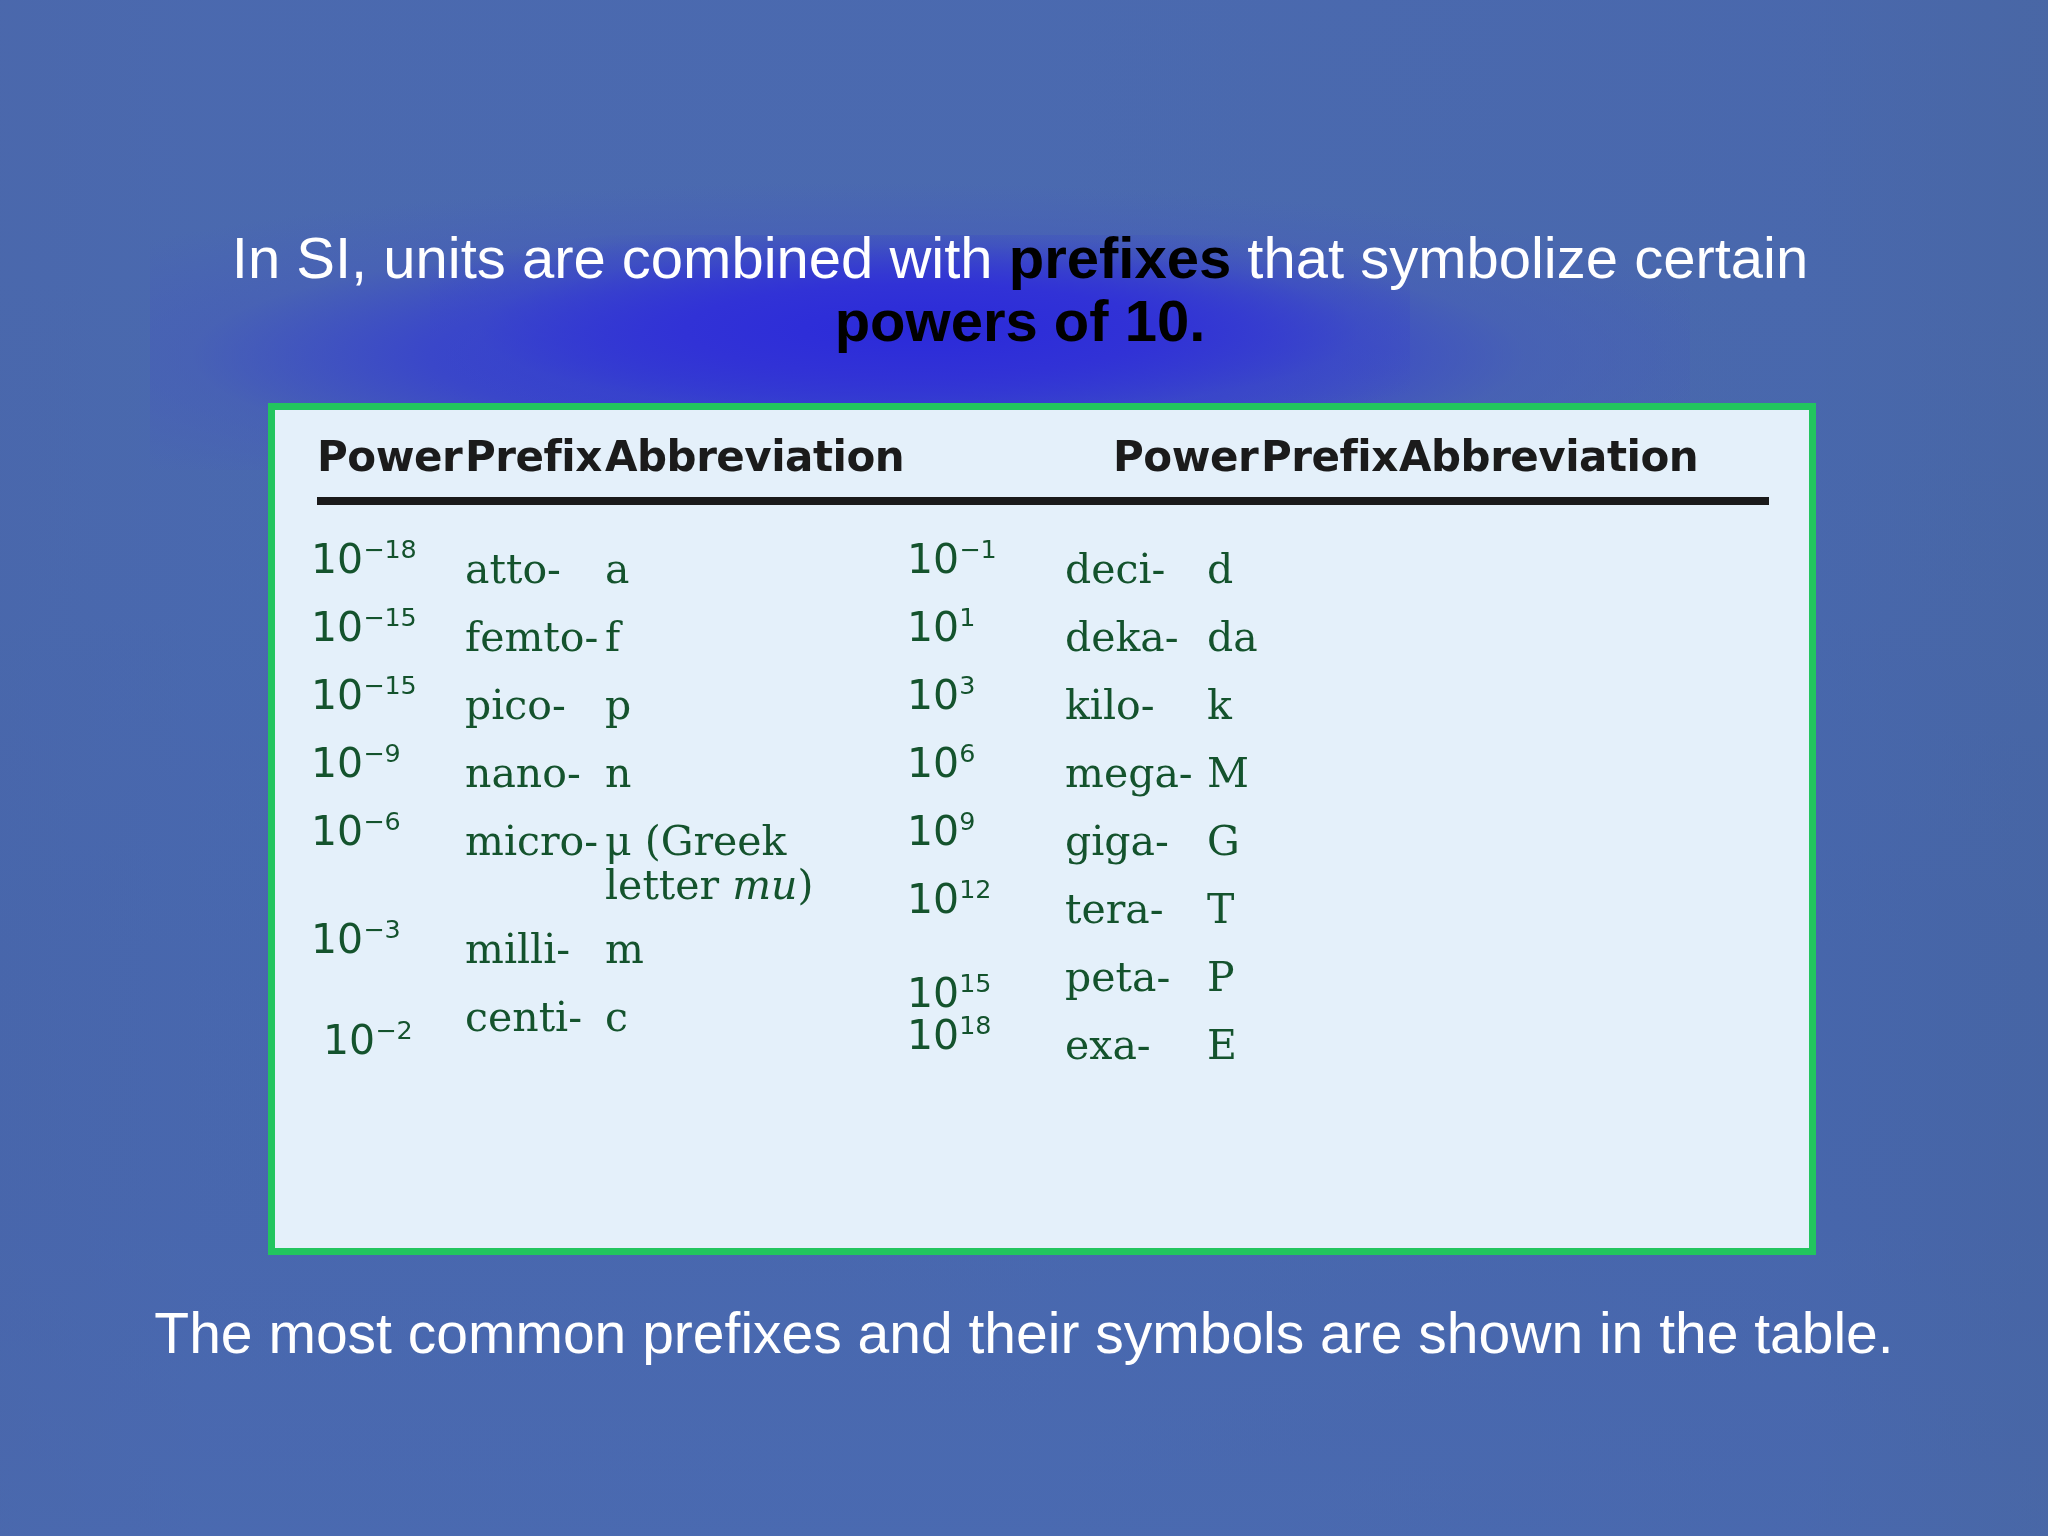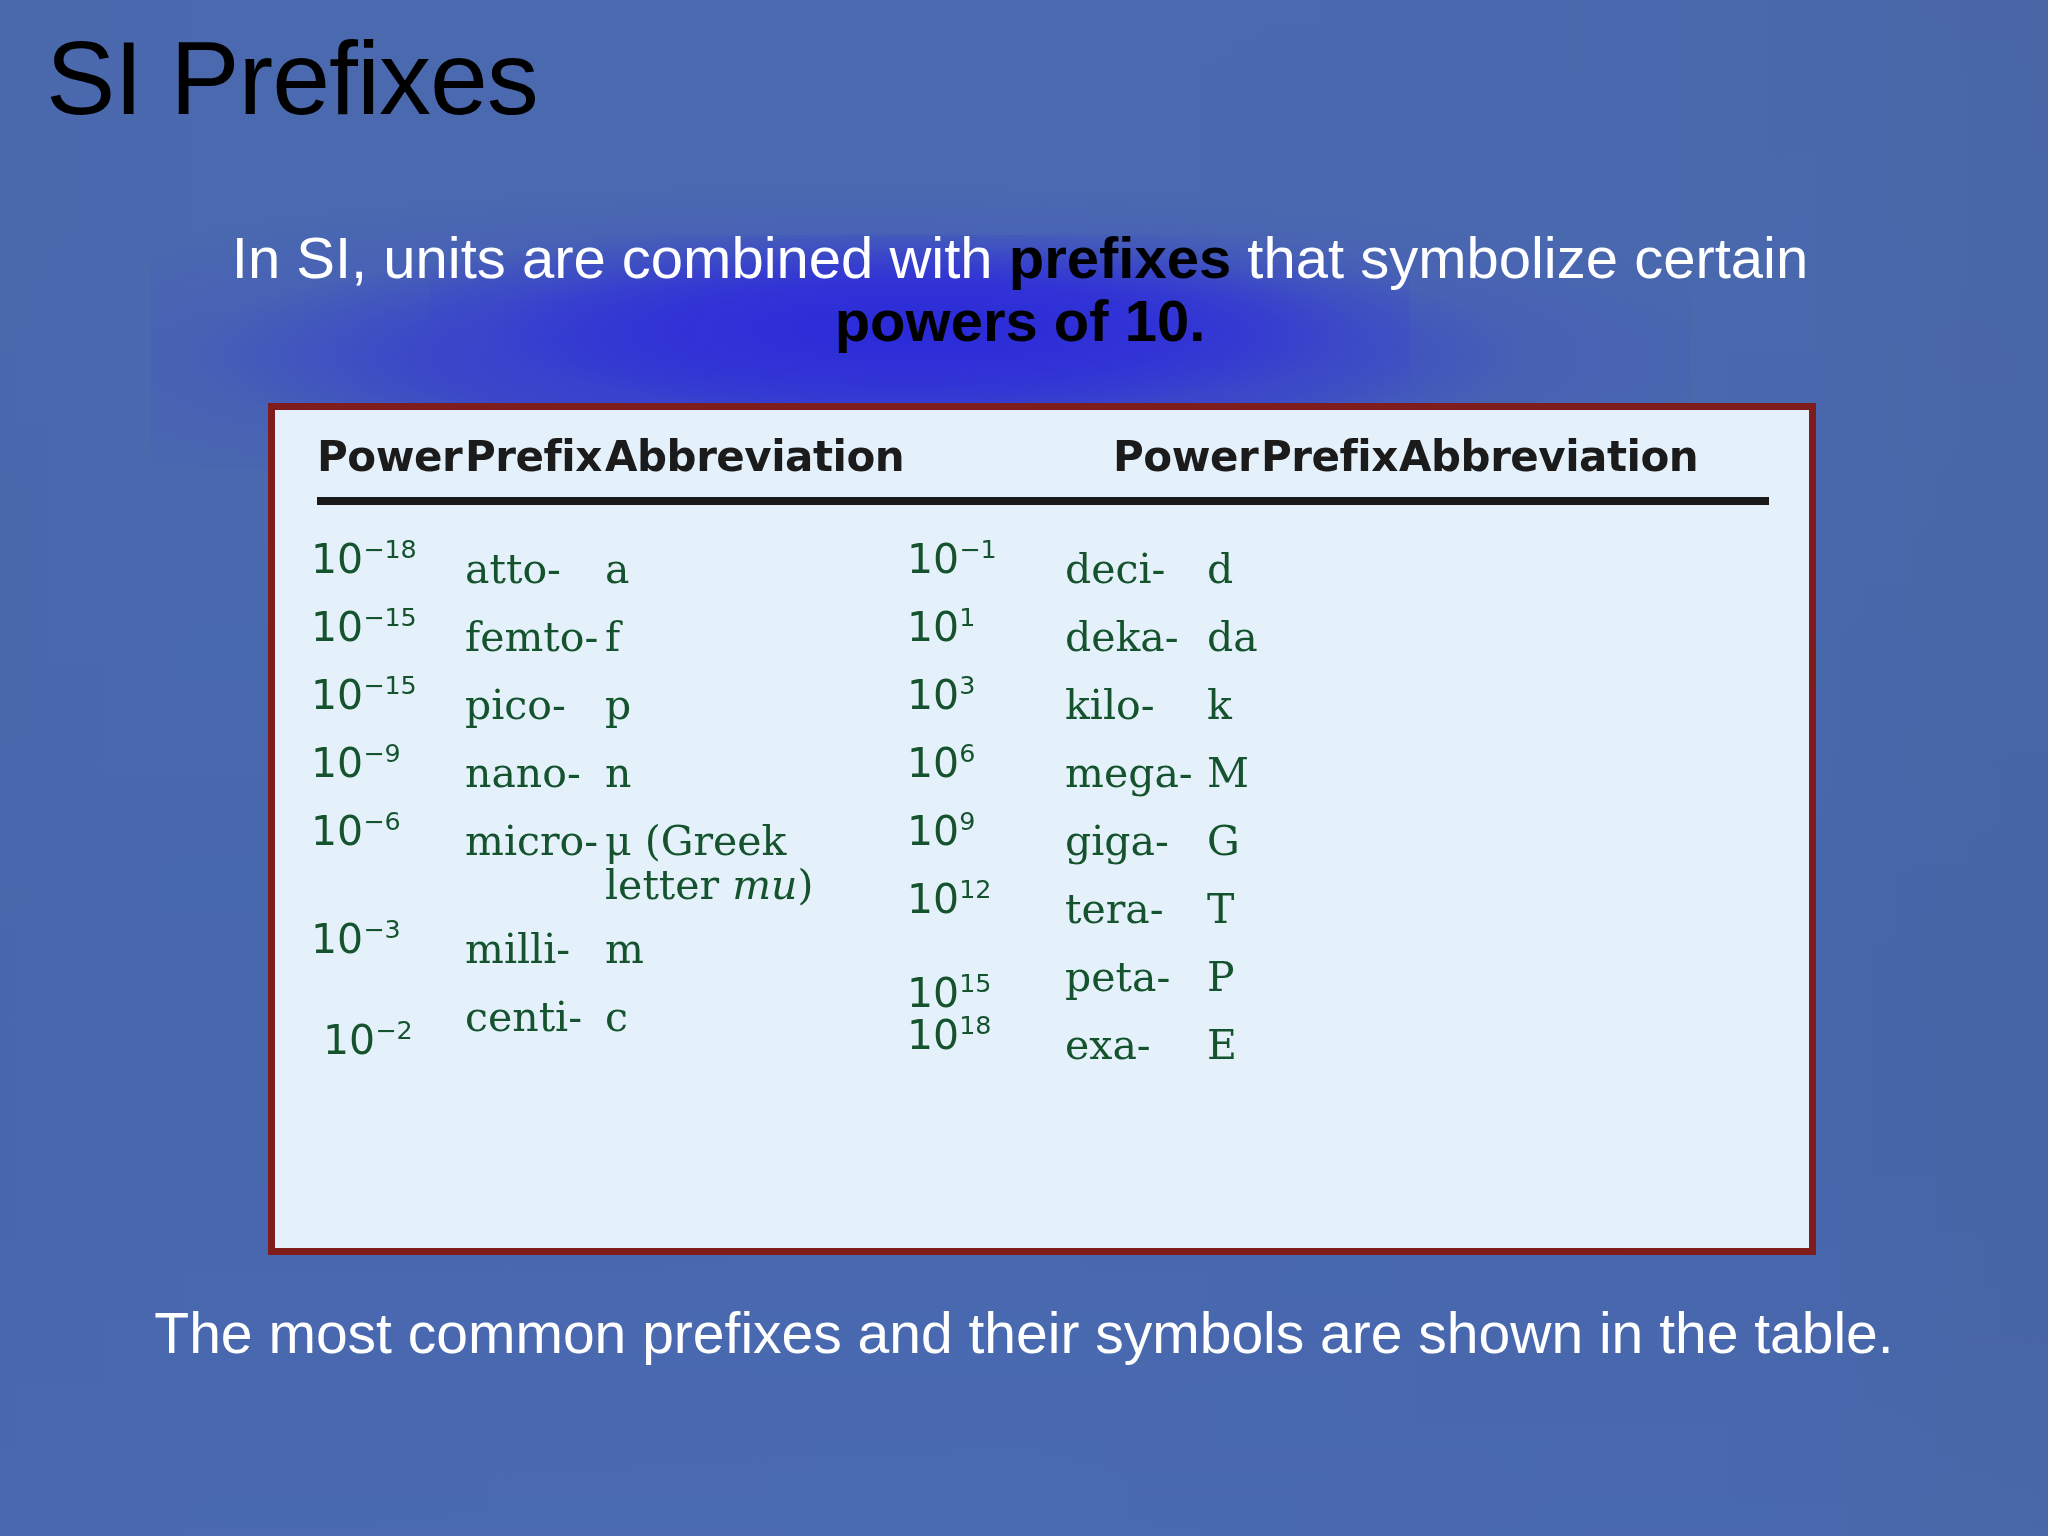--- a/index.html
+++ b/index.html
@@ -101,21 +101,21 @@
   #subtitle b { color: #000000; font-weight: bold; }
 
   
   #table-card {
     position: absolute;
     left: 268px;
     top: 403px;
     width: 1548px;
     height: 852px;
     background: #e4f0fa;
-    border: 7px solid #7f1d1d;
+    border: 7px solid #22c55e;
     box-sizing: border-box;
   }
 
   .thead {
     position: absolute;
     top: 22px;
     left: 0;
     width: 100%;
     height: 60px;
   }
@@ -168,21 +168,20 @@
 </head>
 <body>
 
 <div id="slide">
 
   <div id="bg-base"></div>
   <div id="bg-side"></div>
   <div id="bg-glow"></div>
   <div id="bg-glow2"></div>
 
-  <div id="title">SI Prefixes</div>
 
   <div id="subtitle">
     <span>In SI, units are combined with </span><b>prefixes</b><span> that symbolize certain </span><b>powers of 10.</b>
   </div>
 
   <div id="table-card">
 
     <div class="thead">
       <span class="th" style="left:42px;">Power</span>
       <span class="th" style="left:190px;">Prefix</span>

